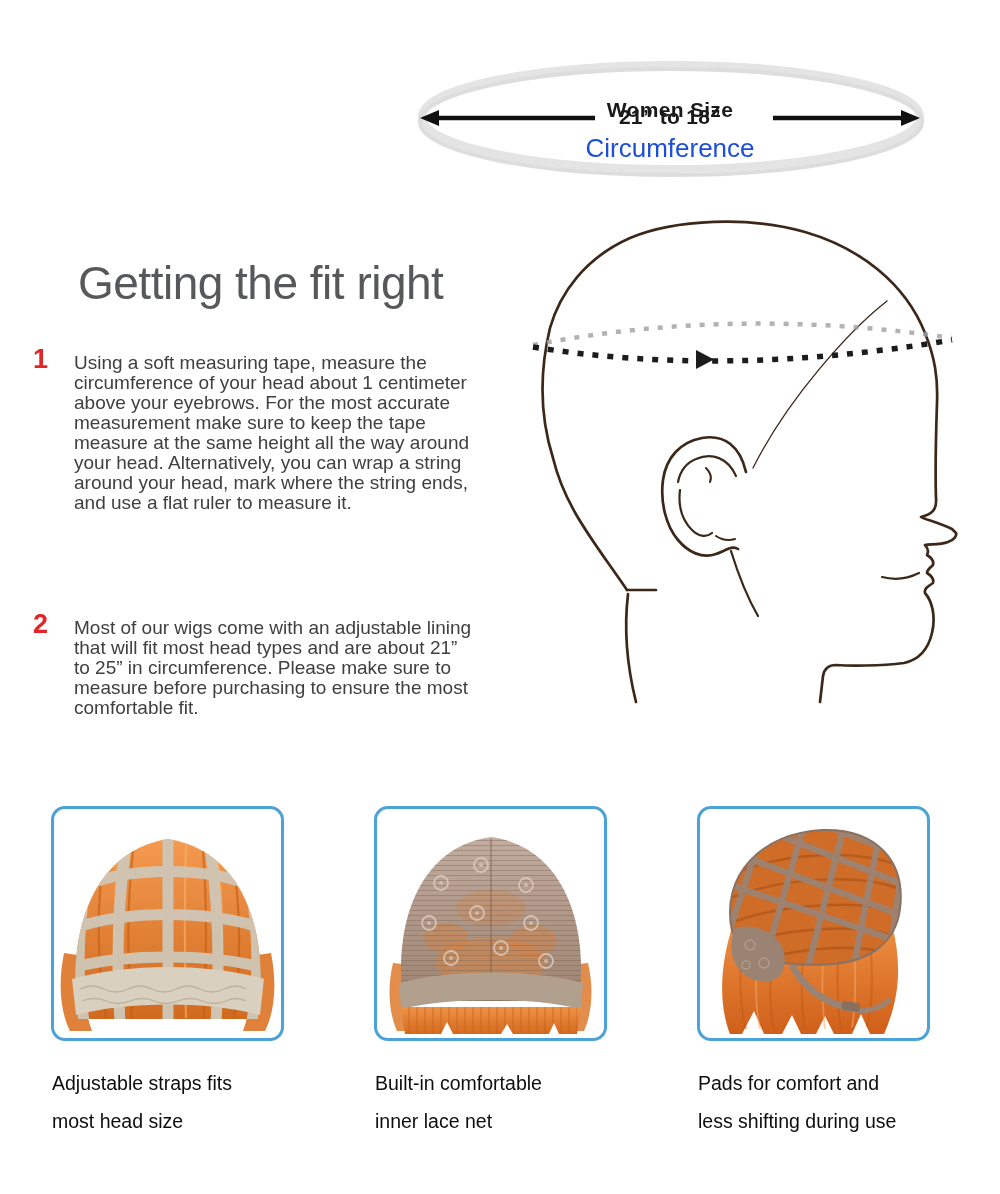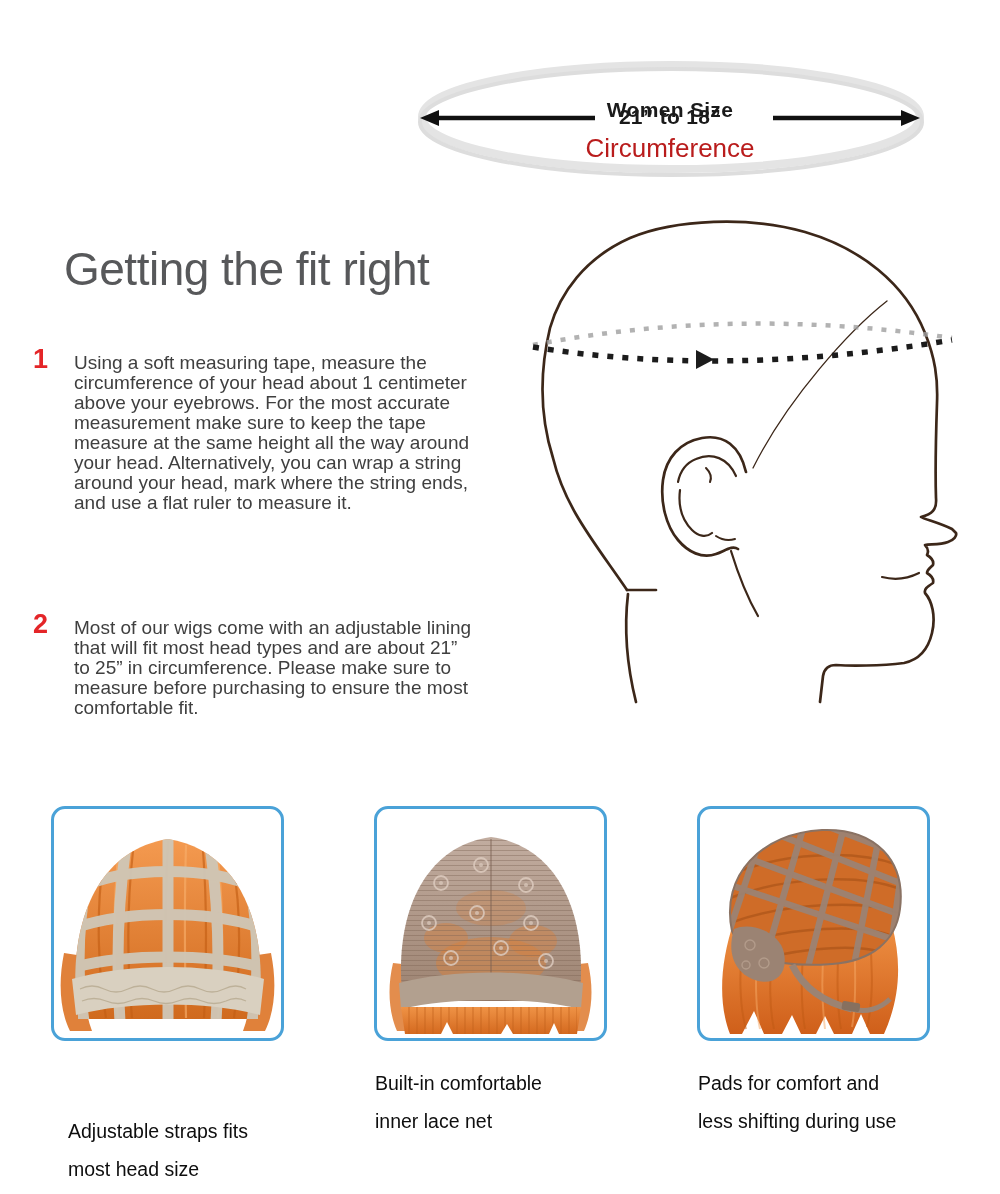--- a/index.html
+++ b/index.html
@@ -6,40 +6,40 @@
   .page{
     position:relative;width:1000px;height:1194px;background:#ffffff;overflow:hidden;
     font-family:"Liberation Sans","DejaVu Sans",sans-serif;
   }
   
   .size-diagram{position:absolute;left:405px;top:56px;width:530px;height:130px;}
   .size-diagram svg{position:absolute;left:0;top:0;}
   .sd-line{position:absolute;left:0;right:0;text-align:center;color:#1a1a1a;}
   .sd-title{top:30px;font-size:21px;font-weight:600;letter-spacing:.3px;margin-top:12px;}
   .sd-range{top:49px;font-size:21px;font-weight:600;letter-spacing:.3px;}
-  .sd-label{top:77px;font-size:26px;font-weight:400;color:#b91c1c;}
+  .sd-label{top:77px;font-size:26px;font-weight:400;color:#1d4ed8;}
   
-  .title{position:absolute;left:60px;top:238px;margin:4px;font-size:46px;font-weight:400;color:#57585a;letter-spacing:-.5px;}
+  .title{position:absolute;left:60px;top:238px;margin:18px;font-size:46px;font-weight:400;color:#57585a;letter-spacing:-.5px;}
   .step-num{position:absolute;font-size:27px;font-weight:700;color:#e42528;line-height:1;}
   .num-1{left:33px;top:346px;}
   .num-2{left:33px;top:611px;}
   .step-text{position:absolute;left:62px;margin:12px;width:462px;font-size:19px;line-height:20px;color:#3f3f3f;white-space:pre-line;}
   .text-1{top:341px;}
   .text-2{top:606px;}
   
   .head-figure{position:absolute;left:520px;top:218px;}
   
   .feature-card{position:absolute;top:806px;width:227px;height:229px;background:#fff;
     border:3px solid #4aa2d8;border-radius:14px;overflow:hidden;}
   .feature-card svg{position:absolute;left:4px;top:4px;}
   .card-1{left:51px;}
   .card-2{left:374px;}
   .card-3{left:697px;}
   .caption{position:absolute;top:1064px;width:260px;font-size:19.5px;line-height:38px;color:#0e0e0e;white-space:pre-line;}
-  .cap-1{left:68px;margin-top:48px;}
+  .cap-1{left:52px;}
   .cap-2{left:375px;}
   .cap-3{left:698px;}
 </style>
 </head>
 <body>
 
 <div class="page">
 
   <section class="size-diagram">
     <svg width="530" height="130" viewBox="0 0 530 130" aria-hidden="true">

